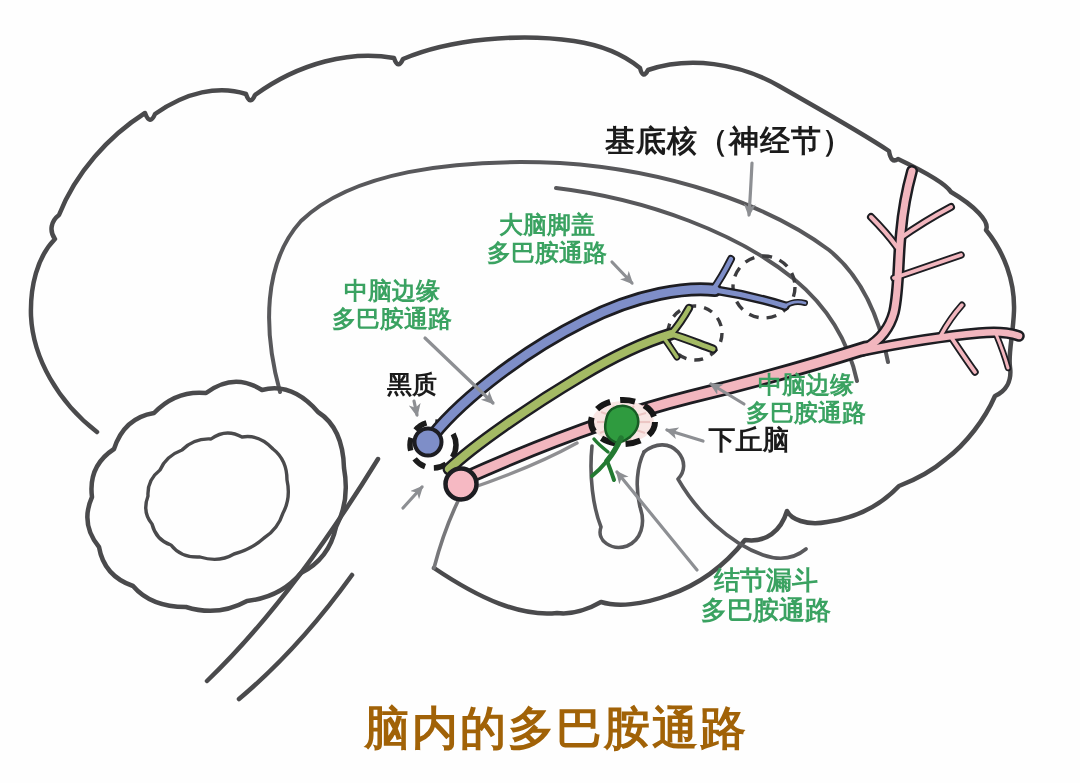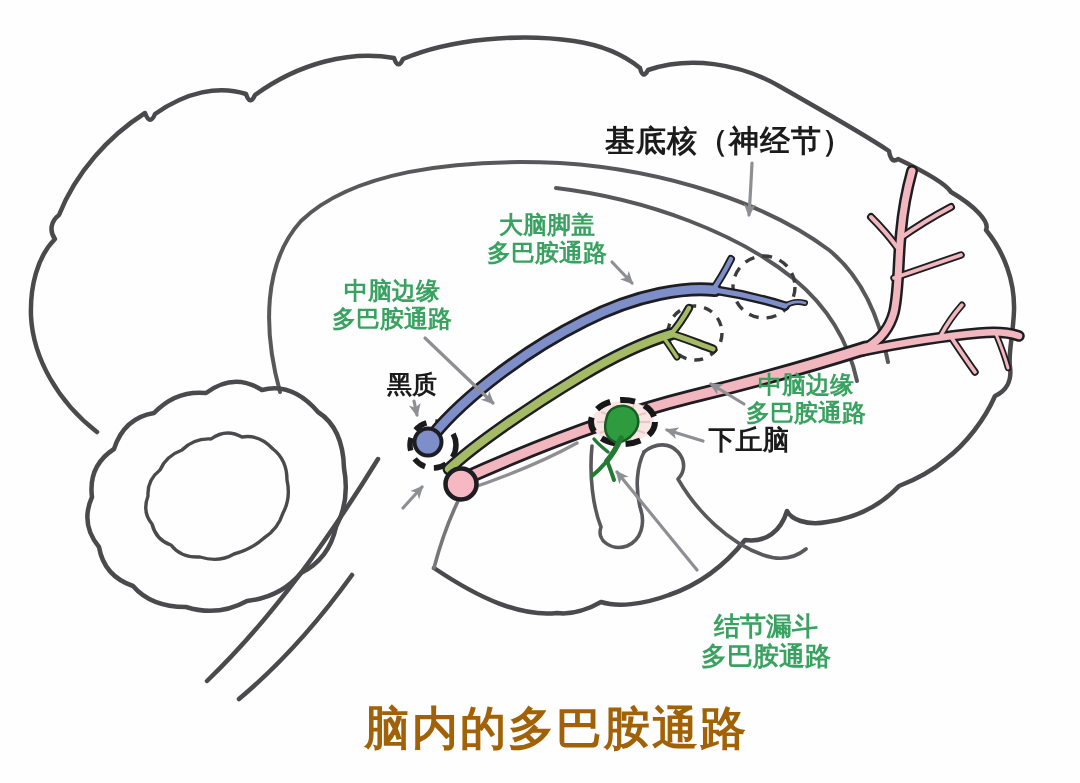--- a/index.html
+++ b/index.html
@@ -12,21 +12,21 @@
   .lbl-black{color:#1b1b1b;font-weight:700;}
   .lbl-green{color:#3aa261;font-weight:700;}
   .lbl span{display:block;}
   #lbl-basal-ganglia{left:729px;top:141px;font-size:30px;letter-spacing:1px;}
   #lbl-nigrostriatal{left:547px;top:239px;font-size:24px;line-height:28px;}
   #lbl-mesolimbic{left:392px;top:305px;font-size:24px;line-height:28px;}
   #lbl-substantia-nigra{left:412px;top:384px;font-size:25px;}
   #lbl-mesocortical{left:806px;top:399px;font-size:24px;line-height:28px;}
   #lbl-hypothalamus{left:749px;top:440px;font-size:27px;}
   #lbl-tegmentum{left:417px;top:526px;font-size:29px;}
-  #lbl-tuberoinfundibular{left:766px;top:595px;font-size:26px;line-height:30px;margin-top:46px;}
+  #lbl-tuberoinfundibular{left:766px;top:595px;font-size:26px;line-height:30px;}
   #lbl-title{left:556px;top:729px;font-size:46px;font-weight:700;color:#a16207;letter-spacing:2px;}
 </style>
 </head>
 <body>
 
 <div id="stage">
 
   <svg id="brain-svg" viewBox="0 0 1080 783">
     <defs>
       <marker id="ah" markerWidth="15" markerHeight="13" refX="11" refY="6" orient="auto" markerUnits="userSpaceOnUse">

